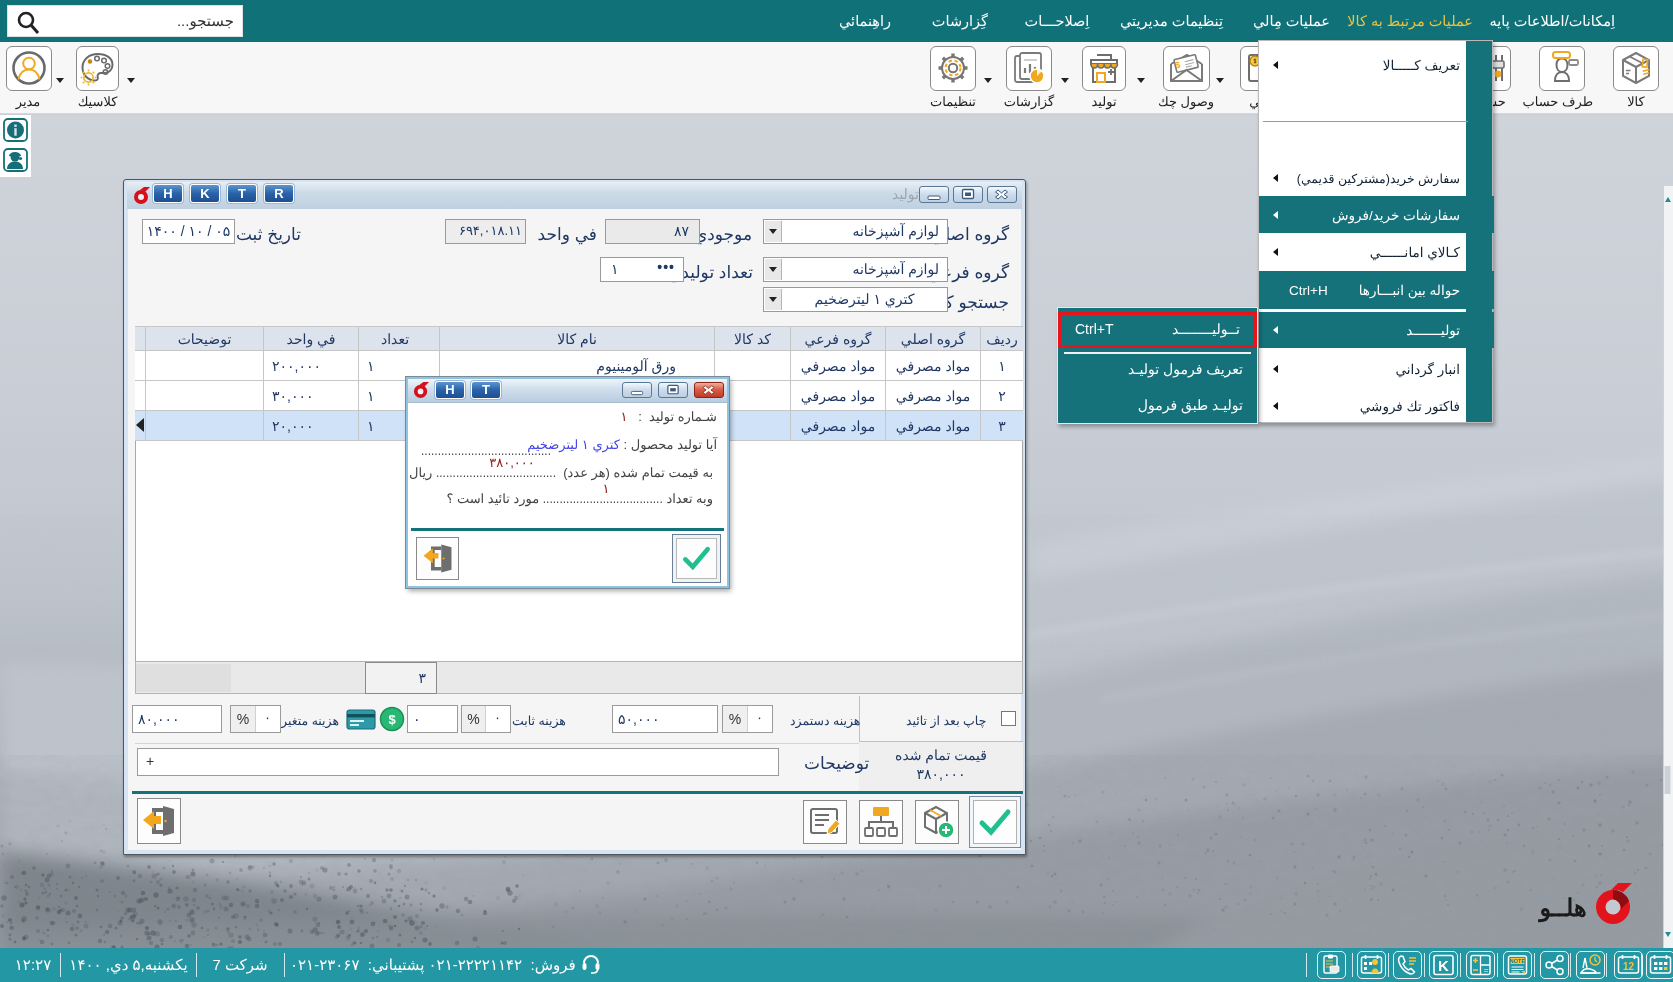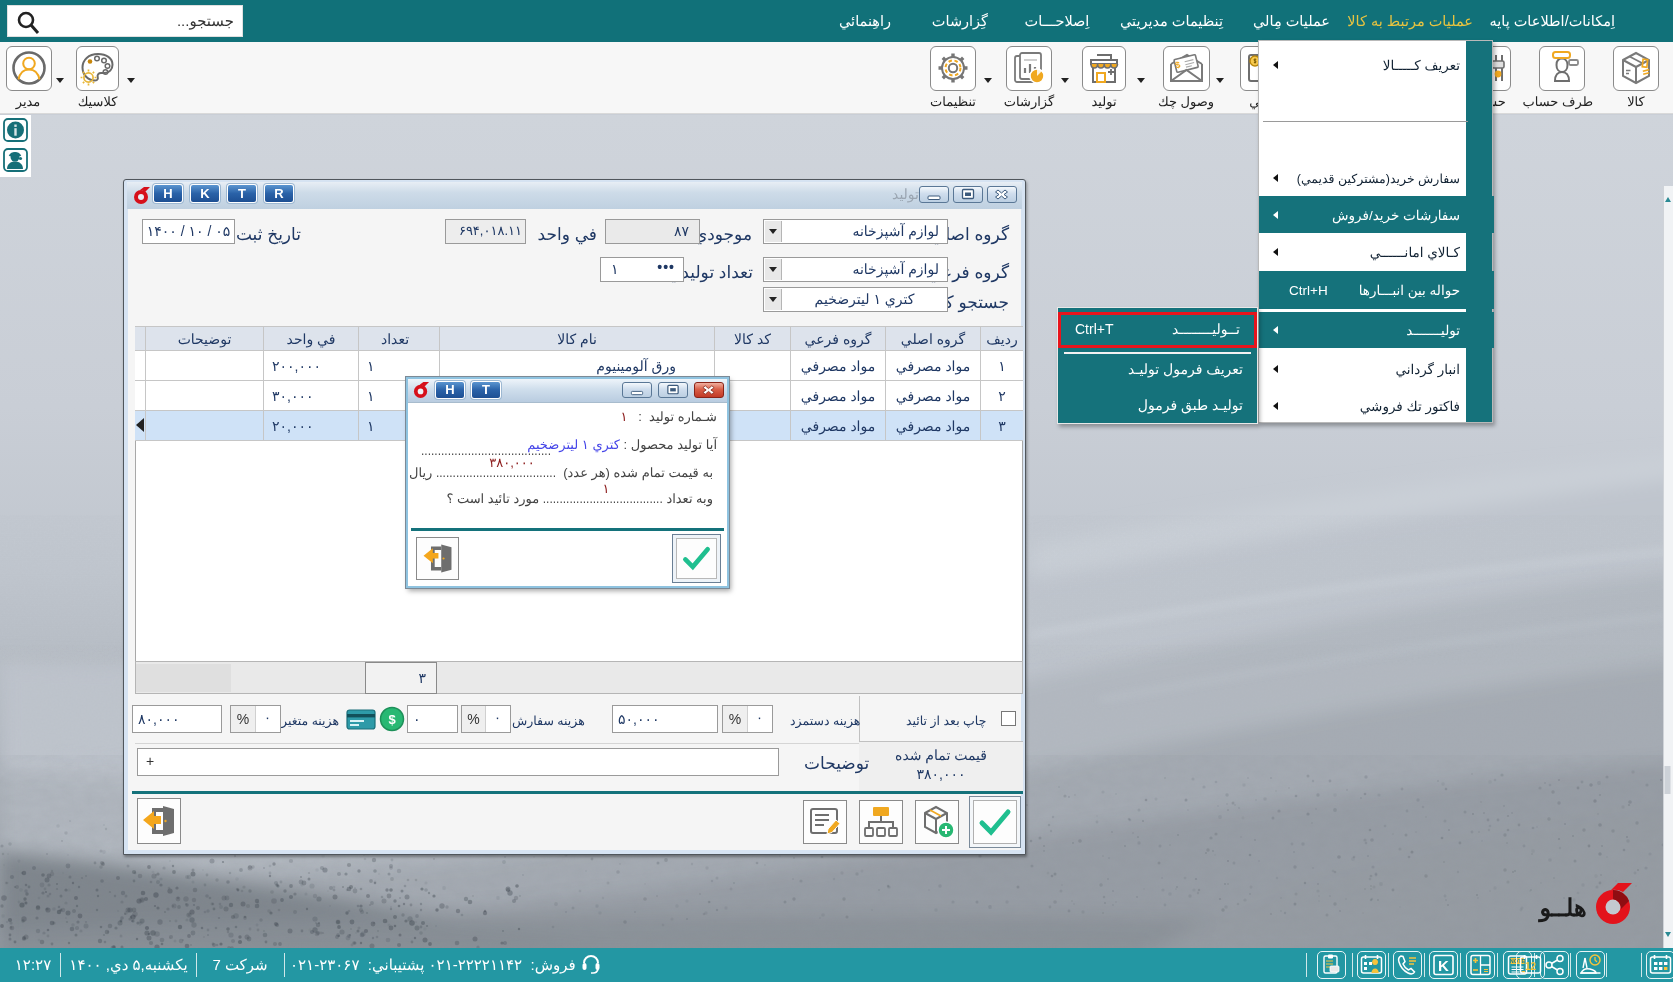--- a/index.html
+++ b/index.html
@@ -1333,21 +1333,21 @@
       </svg></div>
   <div class="ssep" style="left:1570px;"></div>
   <div class="sico" style="left:1576px;"><svg width="27" height="26" viewBox="0 0 27 26">
         <circle cx="18" cy="8" r="5" fill="none" stroke="#f5c33c" stroke-width="1.5"></circle>
         <path d="M18 5v3l2 2" stroke="#f5c33c" stroke-width="1.3" fill="none"></path>
         <path d="M8 6 l2 10 M8 6 l-2 10" stroke="#fff" stroke-width="1.4"></path>
         <path d="M4 21 c2-4 5-5 9-4 c4 1 6 3 6 4z" fill="none" stroke="#fff" stroke-width="1.5"></path>
         <path d="M3.5 21h20" stroke="#fff" stroke-width="1.5"></path>
       </svg></div>
   <div class="ssep" style="left:1606px;"></div>
-  <div class="sico" style="left:1516px;"><svg width="27" height="26" viewBox="0 0 27 26">
+  <div class="sico" style="left:1614px;"><svg width="27" height="26" viewBox="0 0 27 26">
         <rect x="3.5" y="5" width="20" height="16" rx="2" fill="none" stroke="#fff" stroke-width="1.5"></rect>
         <path d="M7.5 3v4M19.5 3v4" stroke="#fff" stroke-width="1.6"></path>
         <text x="13.5" y="18" text-anchor="middle" font-size="10" font-weight="bold" fill="#f5c33c" font-family="Liberation Sans">12</text>
       </svg></div>
   <div class="ssep" style="left:1641px;"></div>
   <div class="sico" style="left:1646px;"><svg width="27" height="26" viewBox="0 0 27 26">
         <rect x="3.5" y="5" width="20" height="16" rx="2" fill="none" stroke="#fff" stroke-width="1.5"></rect>
         <path d="M7.5 3v4M19.5 3v4" stroke="#fff" stroke-width="1.6"></path>
         <rect x="7" y="10" width="3.4" height="3" fill="#fff"></rect>
         <rect x="12" y="10" width="3.4" height="3" fill="#fff"></rect>
@@ -1487,21 +1487,21 @@
     <div class="abs" style="left:7px;top:534px;width:724px;height:1px;background:#d5d5d5;"></div>
     <div class="abs" style="left:731px;top:532px;width:164px;height:1px;background:#c0c0c0;"></div>
     <div class="lbl" style="left:662px;top:504px;font-size:12.5px;">هزينه دستمزد</div>
     <div class="fld" style="left:594px;top:496px;width:51px;height:28px;">
         <span style="position:absolute;left:0;top:0;bottom:0;width:25px;background:#efefef;border-right:1px solid #d0d0d0;text-align:center;line-height:26px;color:#333;">%</span>
         <span style="position:absolute;right:0;width:25px;top:4px;text-align:center;font-size:13px;">۰</span>
       </div>
     <div class="fld" style="left:484px;top:496px;width:106px;height:28px;">
         <span style="position:absolute;left:5px;top:5px;">۵۰,۰۰۰</span>
       </div>
-    <div class="lbl" style="left:384px;top:504px;font-size:12.5px;">هزينه سفارش</div>
+    <div class="lbl" style="left:384px;top:504px;font-size:12.5px;">هزينه ثابت</div>
     <div class="fld" style="left:333px;top:496px;width:50px;height:28px;">
         <span style="position:absolute;left:0;top:0;bottom:0;width:24px;background:#efefef;border-right:1px solid #d0d0d0;text-align:center;line-height:26px;color:#333;">%</span>
         <span style="position:absolute;right:0;width:25px;top:4px;text-align:center;font-size:13px;">۰</span>
       </div>
     <div class="fld" style="left:279px;top:496px;width:51px;height:28px;">
         <span style="position:absolute;left:5px;top:5px;">۰</span>
       </div>
     <svg class="abs" style="left:251px;top:497px" width="26" height="26" viewBox="0 0 26 26">
         <circle cx="13" cy="13" r="11.5" fill="#28b873" stroke="#1d9059" stroke-width="1.5"></circle>
         <text x="13" y="18" text-anchor="middle" font-size="13" font-weight="bold" fill="#fff" font-family="Liberation Sans">$</text>

